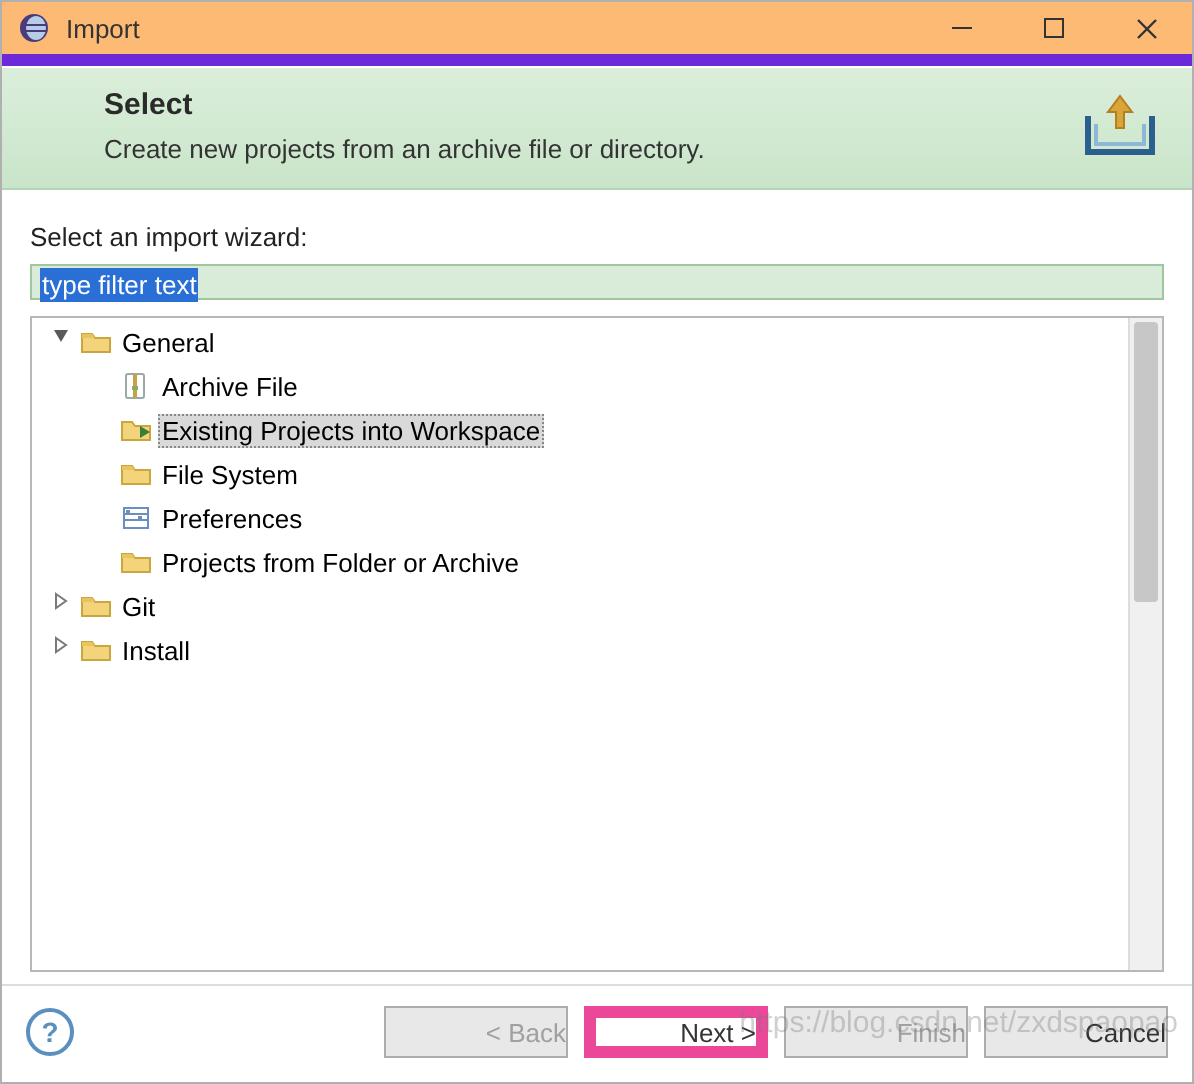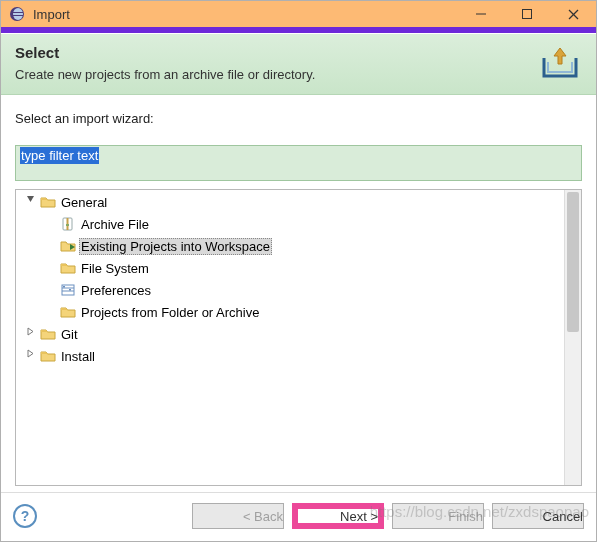--- a/index.html
+++ b/index.html
@@ -36,40 +36,40 @@
   }
   
   .banner {
     background: linear-gradient(#dbeedb, #c9e5c9);
     border-top: 1px solid #fff;
     border-bottom: 1px solid #b5d6b5;
     padding: 10px 14px 12px 14px;
     display:flex;
     align-items:flex-start;
   }
-  .banner-text { flex:1; }
+  .banner-text { flex:1;margin-left:37px; }
   .banner h1 { font-size: 15px; font-weight: bold; color:#2a2a2a; margin-bottom:6px; }
   .banner p { font-size: 13px; color:#333; }
   .banner-icon {
     width: 44px; height: 36px;
     margin-left: 8px;
     margin-top: 2px;
   }
   
   .content {
     flex:1;
     padding: 16px 14px 6px 14px;
     display:flex;
     flex-direction:column;
     gap:4px;
   }
-  .content-label { font-size:13px; color:#222; margin-bottom:15px; }
+  .content-label { font-size:13px; color:#222; margin-bottom:2px; }
   .filter-input {
     width: 100%;
-    height: 36px;
+    height: 18px;
     border: 1px solid #9fc69f;
     background: #d9ecd9;
     padding: 2px 4px;
     font-size: 13px;
     color:#333;
     outline:none;
   }
   .filter-input::selection { background:#2a6fd6; color:#fff; }
   .filter-sel {
     background:#2a6fd6; color:#fff; padding:1px 1px;

